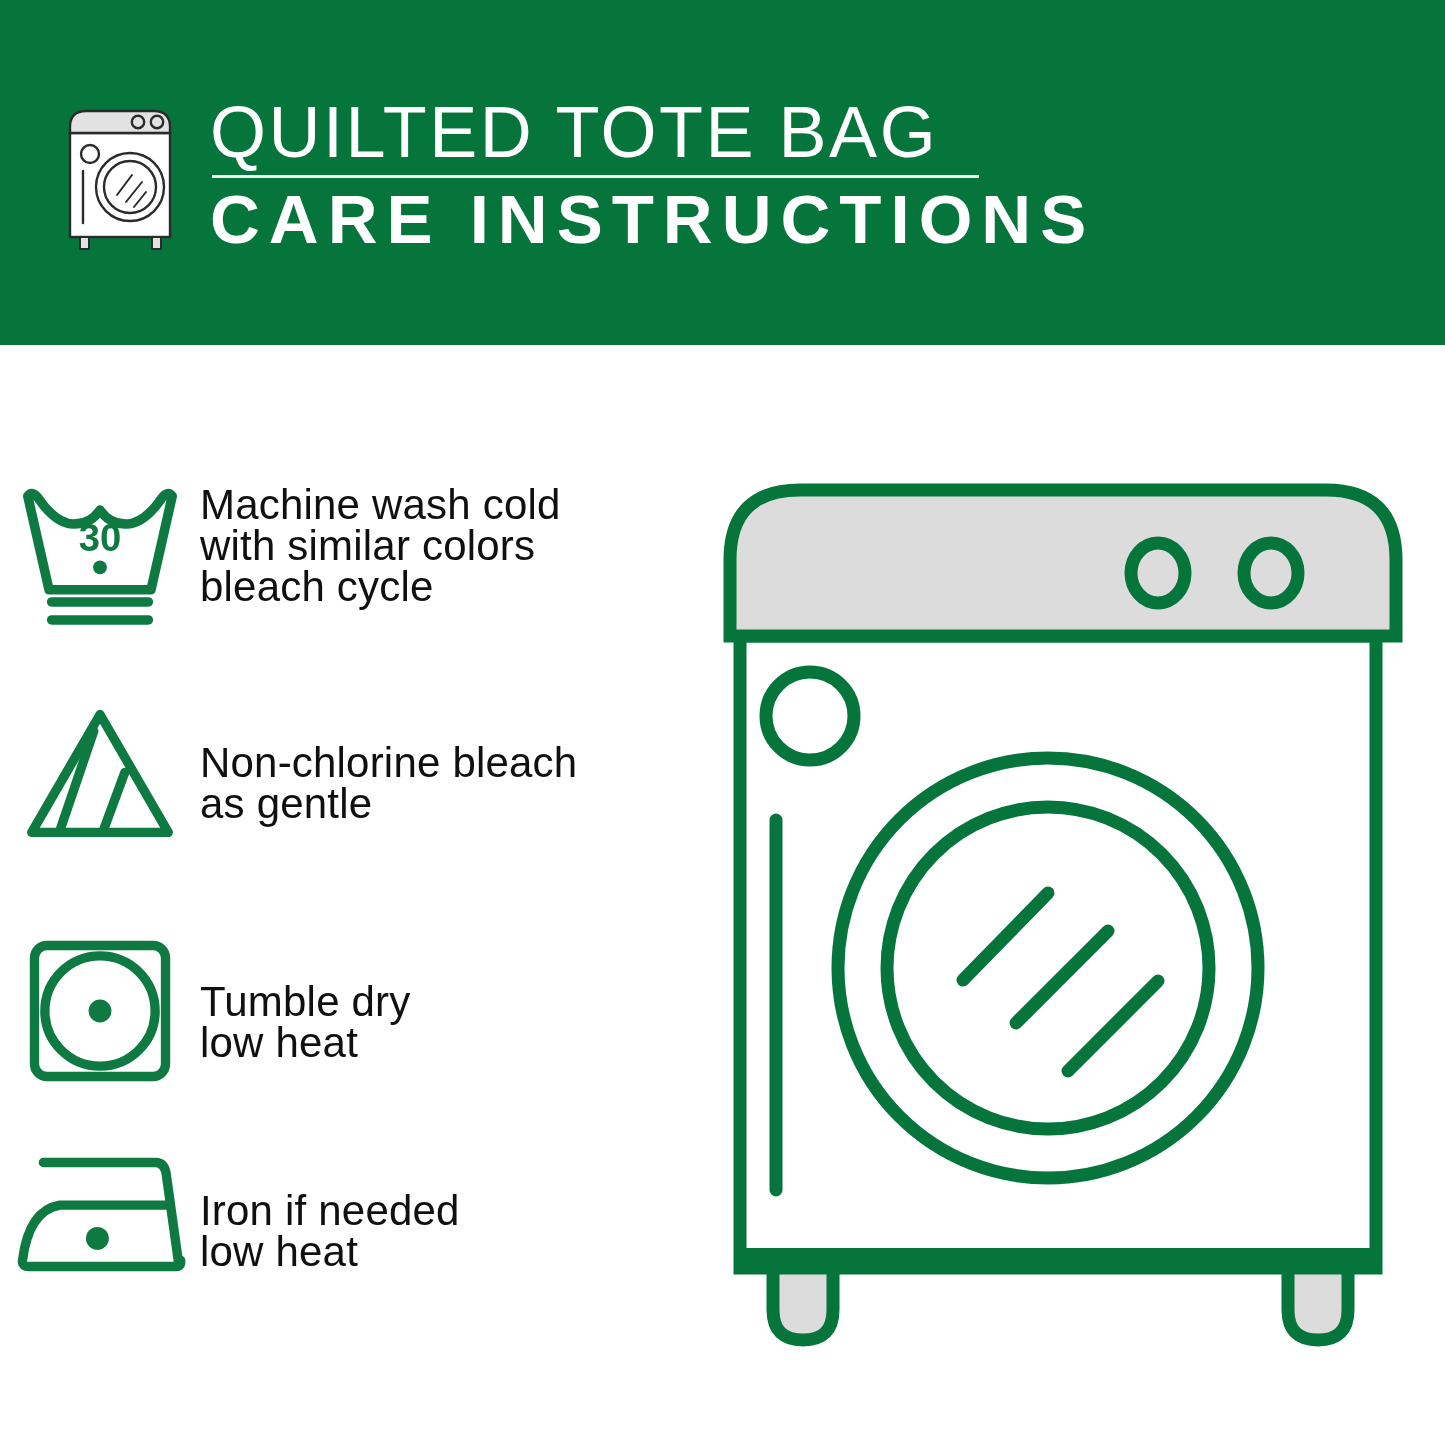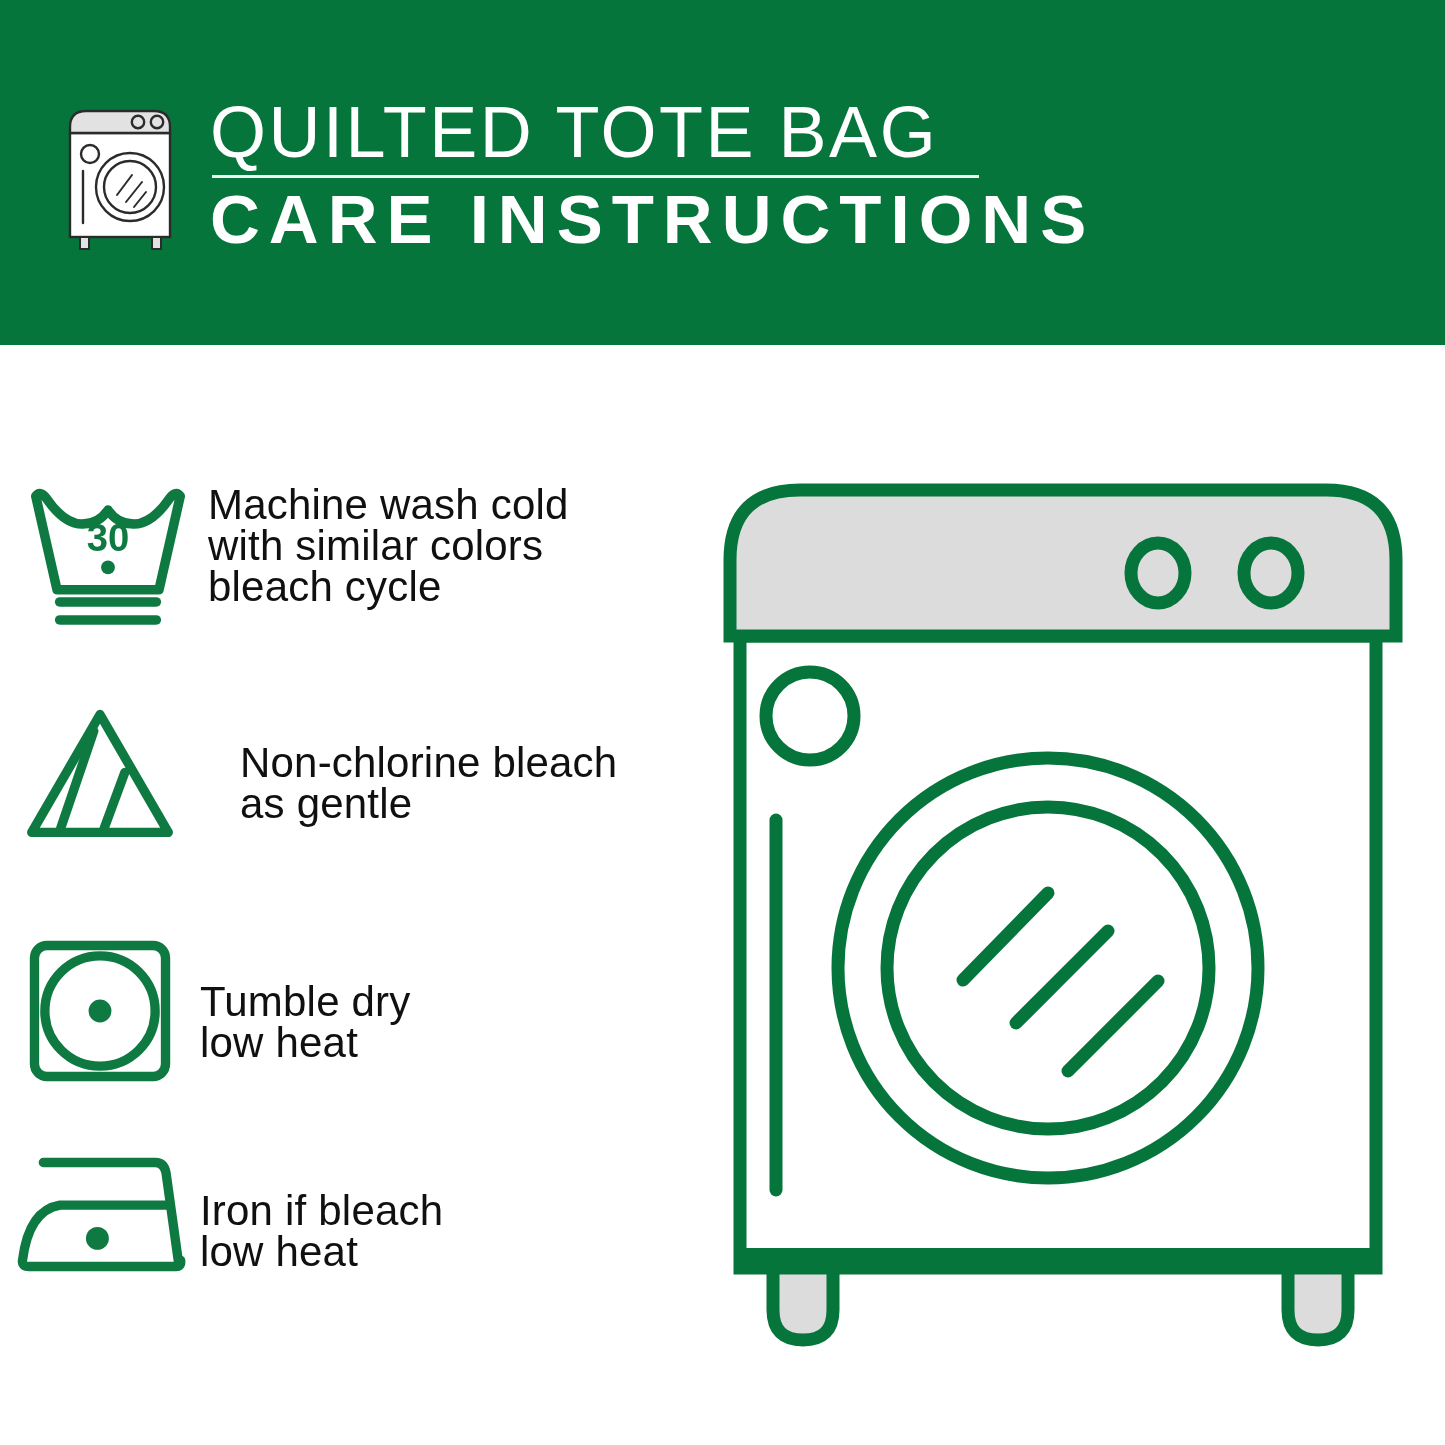--- a/index.html
+++ b/index.html
@@ -93,27 +93,27 @@
   .care-row .care-text {
     color: #101010;
     font-size: 42px;
     line-height: 41px;
     font-weight: 400;
     letter-spacing: .2px;
     padding-top: 4px;
   }
   .care-text .tline { display: block; white-space: nowrap; }
 
-  #row-wash   { top: 130px; padding-left: 8px; }
+  #row-wash   { top: 130px; }
   #row-bleach { top: 355px; }
   #row-dry    { top: 588px; }
   #row-iron   { top: 805px; }
 
   #row-wash   .care-text { padding-top: 9px; }
-  #row-bleach .care-text { padding-top: 42px; margin-left: 40px; }
+  #row-bleach .care-text { padding-top: 42px; }
   #row-dry    .care-text { padding-top: 48px; }
   #row-iron   .care-text { padding-top: 40px; }
 
   
   #machine-illustration {
     position: absolute;
     left: 718px;
     top: 468px;
     width: 690px;
     height: 900px;
@@ -216,21 +216,21 @@
       <svg viewBox="0 0 165 125" width="172" height="130">
 
         <path d="M28 12 L136 12 Q144 12 146 22 L158 108" fill="none" stroke="#0E7A42" stroke-width="9" stroke-linecap="round" stroke-linejoin="round"></path>
 
         <path d="M150 53 L44 53 Q14 58 8 106 Q7 112 14 112 L156 112 Q161 112 160 106" fill="none" stroke="#0E7A42" stroke-width="9" stroke-linecap="round" stroke-linejoin="round"></path>
 
         <circle cx="80" cy="85" r="11" fill="#0E7A42"></circle>
       </svg>
     </div>
     <div class="care-text">
-      <span class="tline">Iron if bleach</span>
+      <span class="tline">Iron if needed</span>
       <span class="tline">low heat</span>
     </div>
   </div>
 
 </div>
 
 <div id="machine-illustration">
   <svg viewBox="0 0 690 900" width="690" height="900">
 
     <rect x="22" y="168" width="636" height="632" fill="#FFFFFF" stroke="#06753B" stroke-width="13"></rect>

